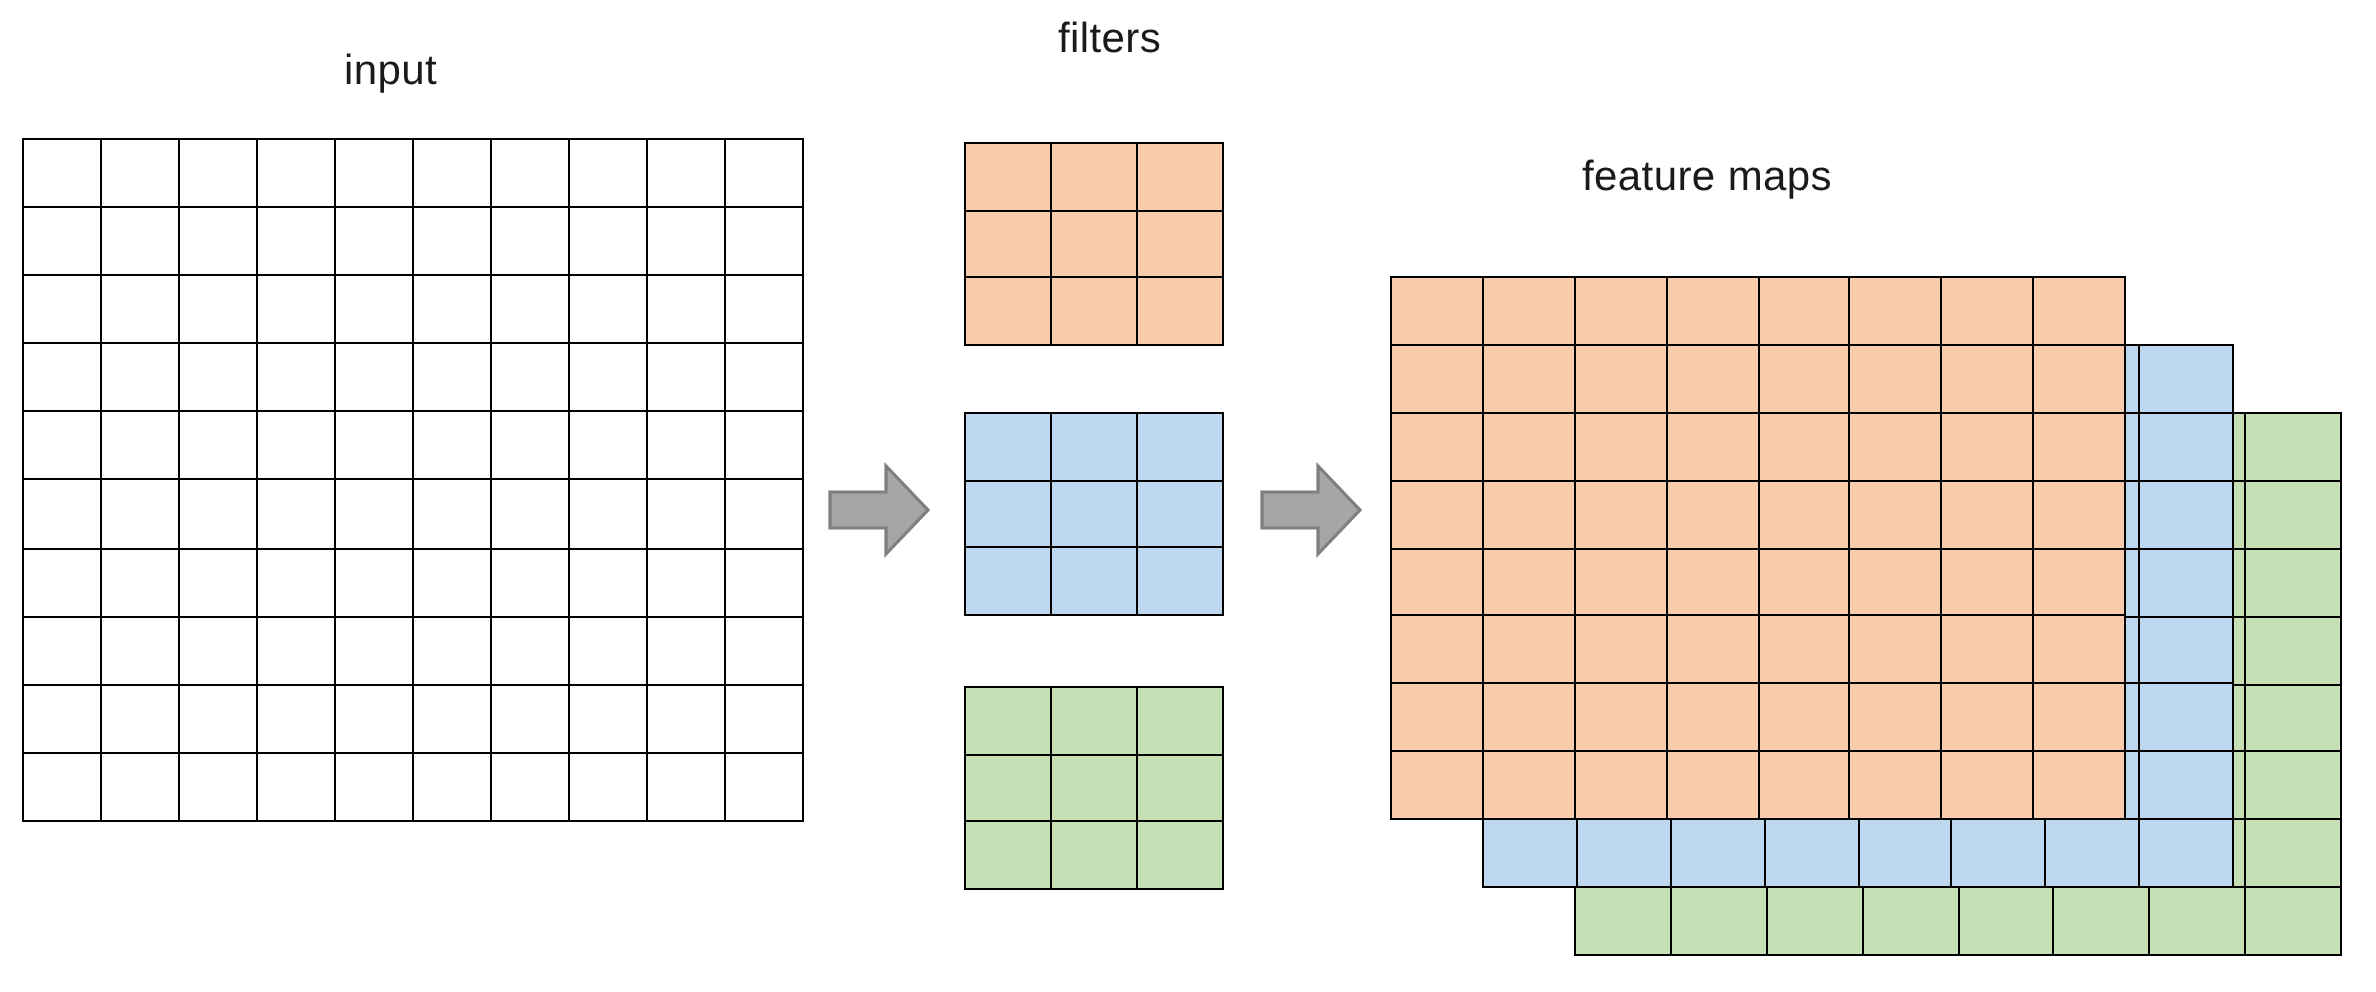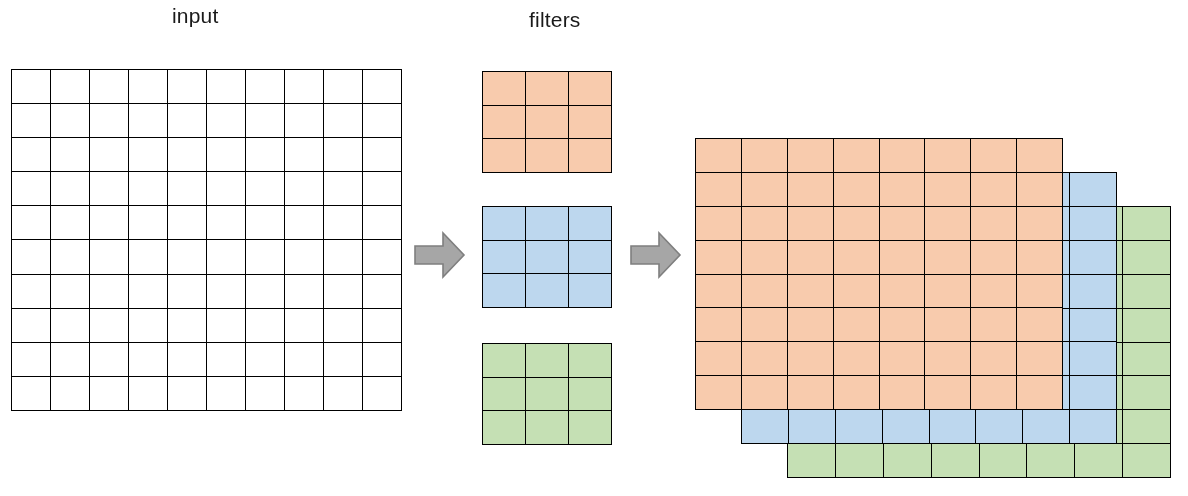--- a/index.html
+++ b/index.html
@@ -10,21 +10,21 @@
     font-family:"Liberation Sans", sans-serif;
     overflow:hidden;
   }
   .label{
     position:absolute;
     font-size:21px;
     color:#1a1a1a;
     white-space:nowrap;
     letter-spacing:0.2px;
   }
-  .input-label{left:172px;top:4px;}
+  .input-label{left:172px;top:24px;}
   .filters-label{left:529px;top:8px;}
   .maps-label{left:791px;top:77px;}
 
   .grid{
     position:absolute;
     display:grid;
     box-sizing:border-box;
     grid-template-columns:repeat(var(--cols),1fr);
     grid-template-rows:repeat(var(--rows),1fr);
     border-top:1px solid #000;
@@ -52,20 +52,21 @@
 </style>
 </head>
 <body>
 
 <div class="canvas">
 
   <div class="label input-label">input</div>
 
   <div class="label filters-label">filters</div>
 
+  <div class="label maps-label">feature maps</div>
 
   <div class="grid input-grid" style="--cols: 10; --rows: 10;">
       <div class="cell" style="background: rgb(255, 255, 255);"></div>
       <div class="cell" style="background: rgb(255, 255, 255);"></div>
       <div class="cell" style="background: rgb(255, 255, 255);"></div>
       <div class="cell" style="background: rgb(255, 255, 255);"></div>
       <div class="cell" style="background: rgb(255, 255, 255);"></div>
       <div class="cell" style="background: rgb(255, 255, 255);"></div>
       <div class="cell" style="background: rgb(255, 255, 255);"></div>
       <div class="cell" style="background: rgb(255, 255, 255);"></div>

